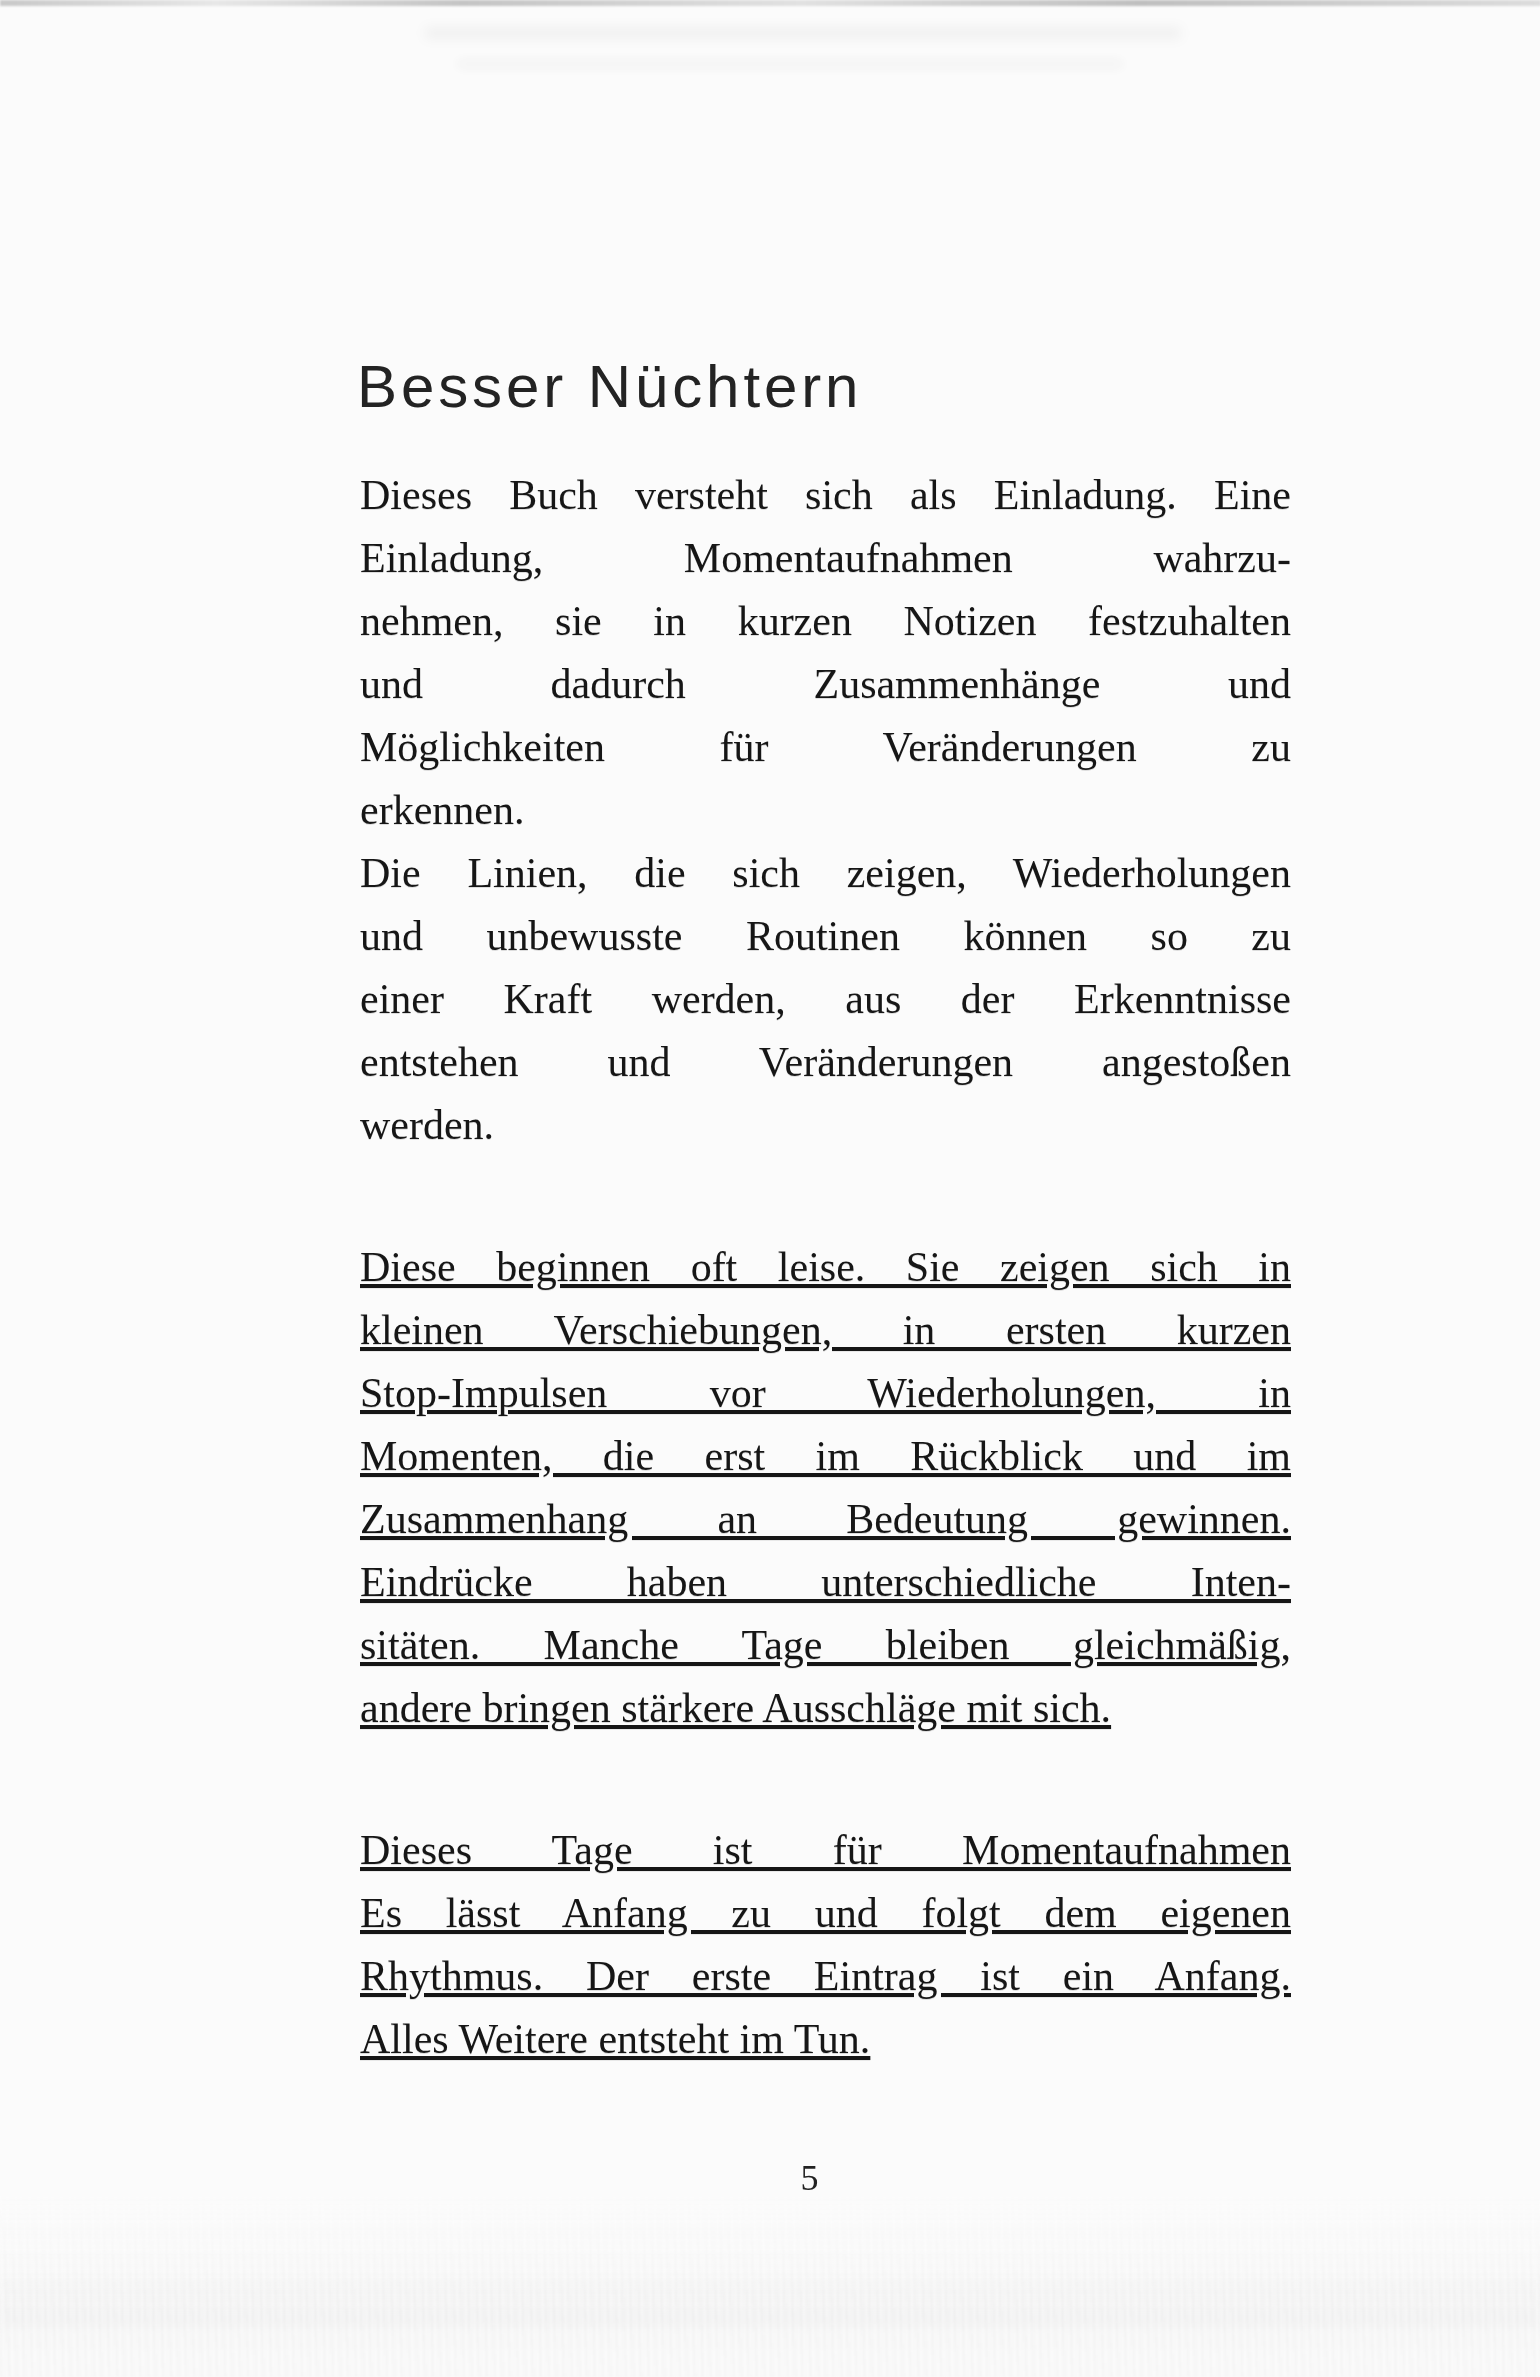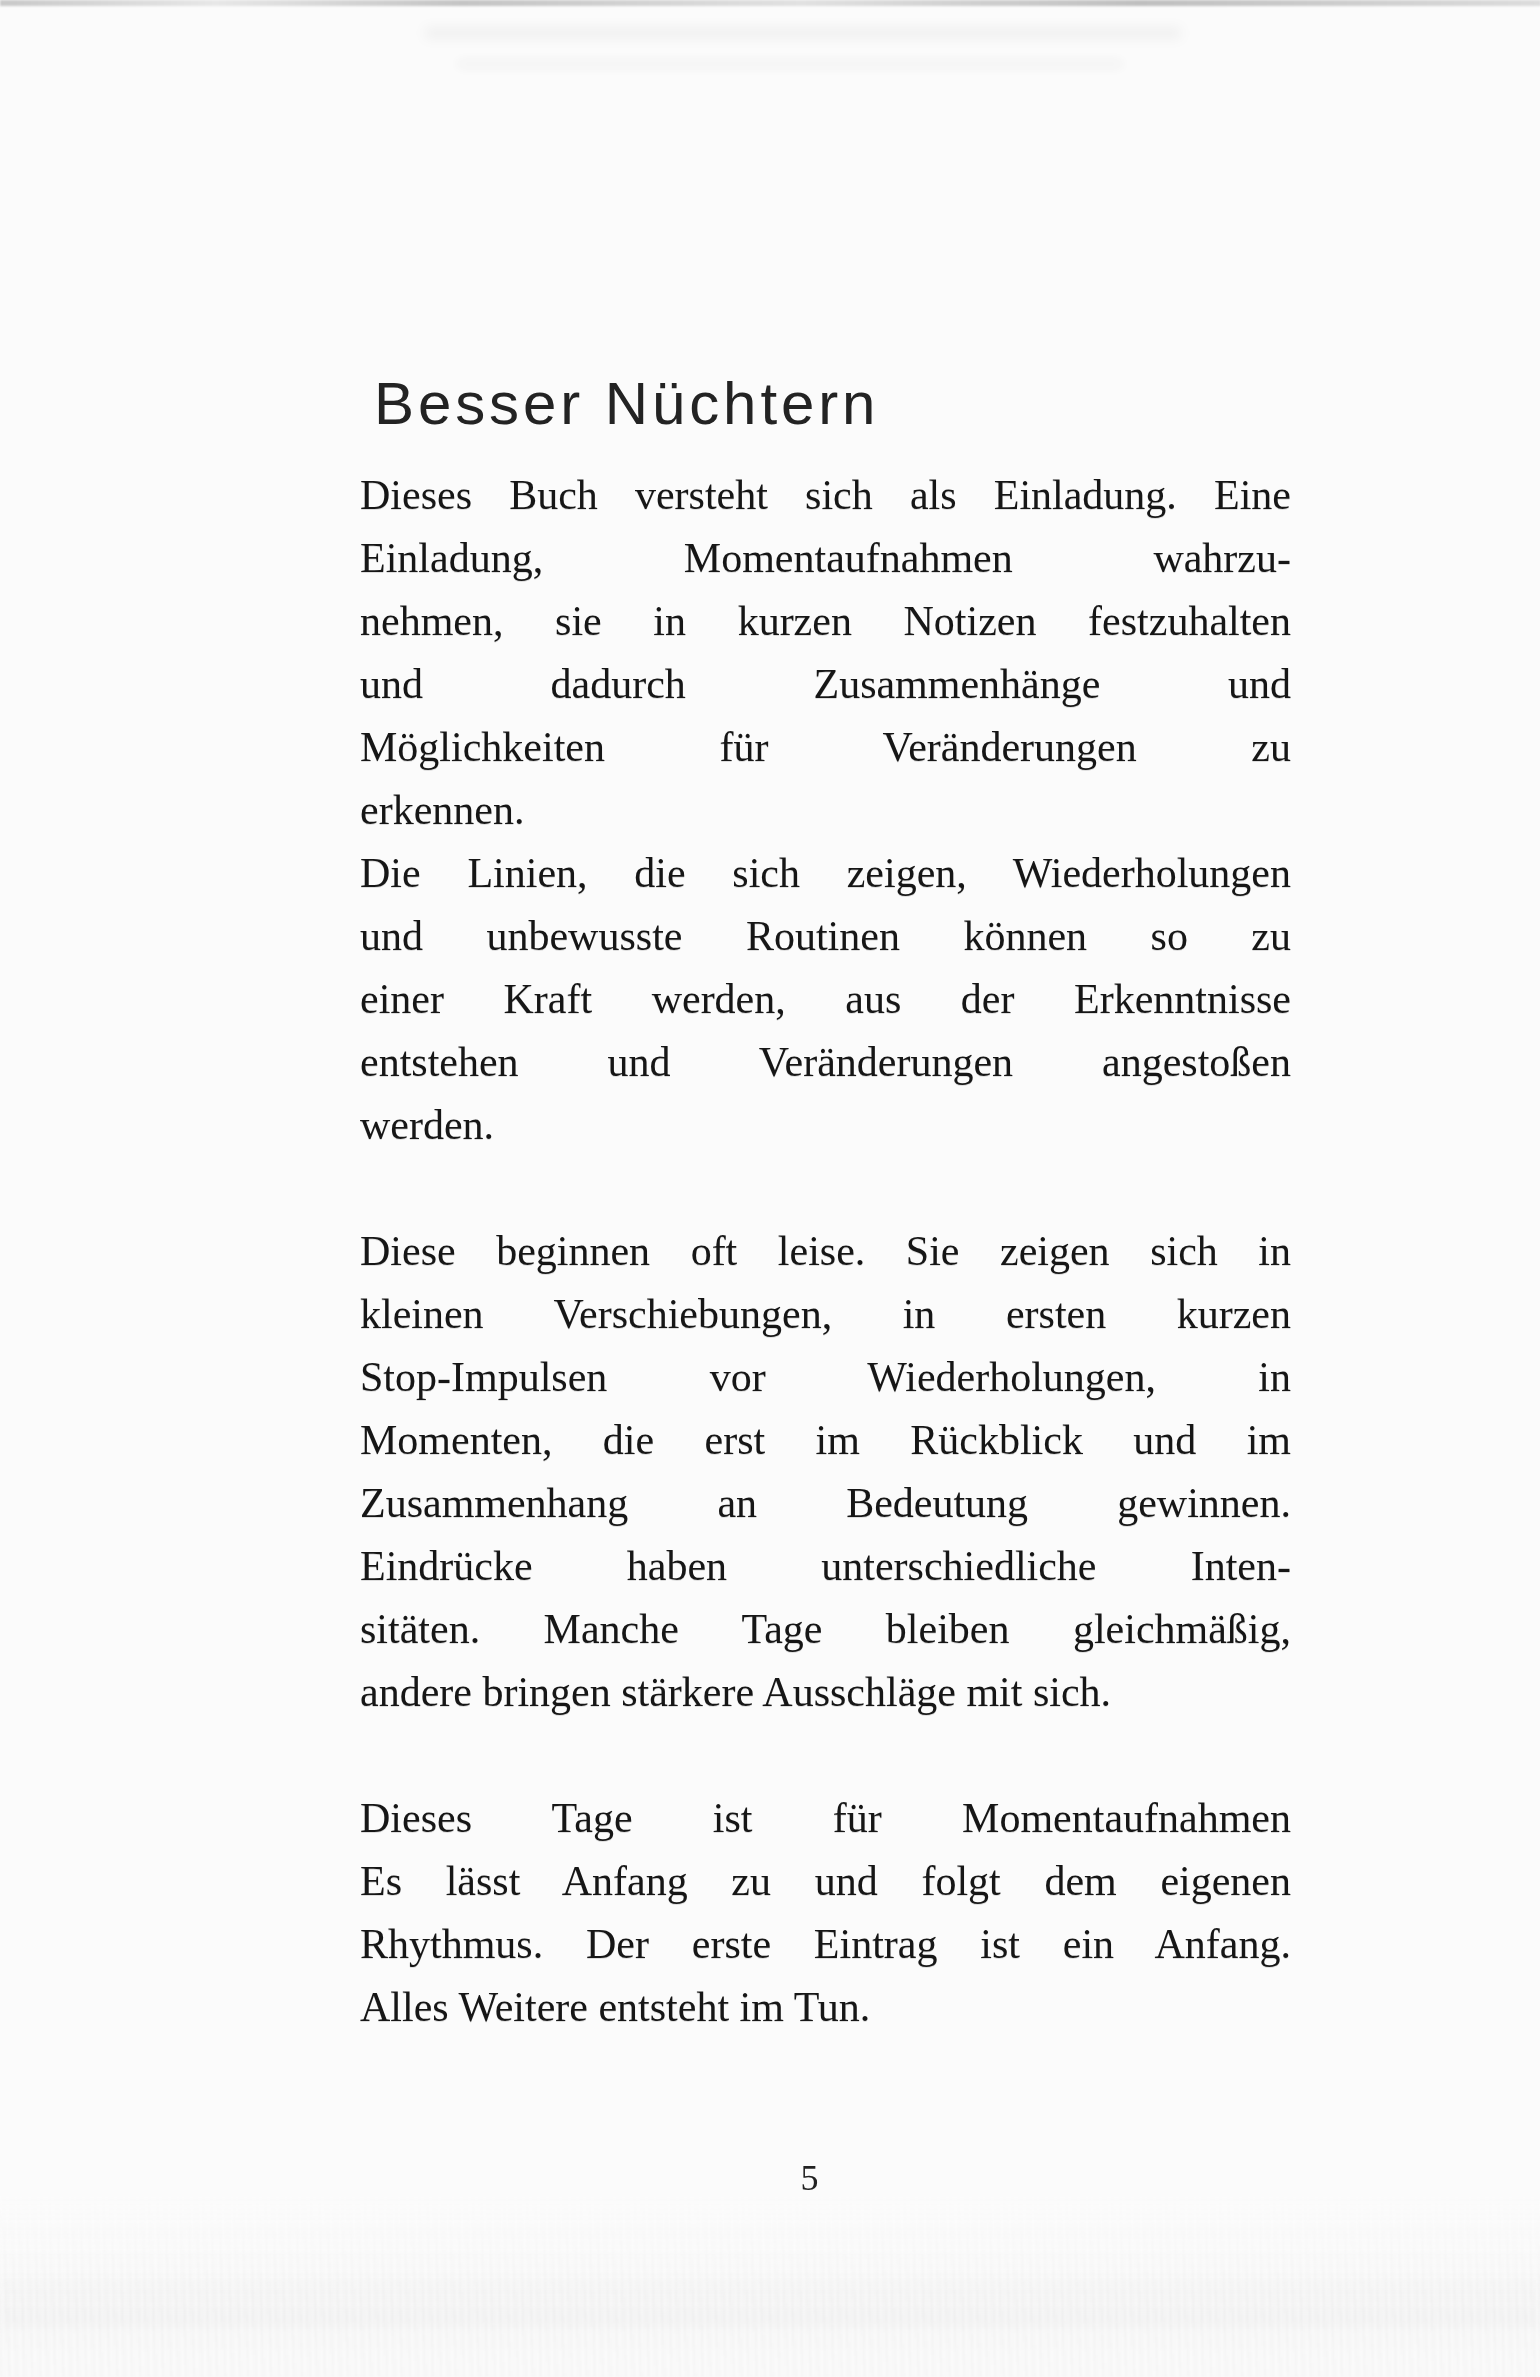--- a/index.html
+++ b/index.html
@@ -31,38 +31,38 @@
     border-radius: 6.4px;
     filter: blur(5.8px);
   }
   .ghost-1 { top: 27px; left: 424px; width: 758px; height: 11.6px; }
   .ghost-2 { top: 59px; left: 456px; width: 668px; height: 10.3px; opacity: .8; }
   
   .title {
     position: absolute;
     left: 357px;
     top: 352px;
-    margin: 17px;
+    margin: 0;
     font-family: "Liberation Sans", sans-serif;
     font-weight: 300;
     font-size: 60px;
     letter-spacing: 3.9px;
     color: #232323;
     white-space: nowrap;
   }
   
   .content {
     position: absolute;
     left: 360px;
     top: 464px;
     width: 931px;
     color: #161616;
   }
   .block { margin: 0; }
-  .block.gapped { margin-top: 63px; }
+  .block.gapped { margin-top: 79px; text-decoration: underline; }
   .line {
     font-size: 42px;
     line-height: 63px;
     text-align: justify;
     text-align-last: justify;
     text-justify: inter-word;
     text-shadow: 0 0.6px 0.6px rgba(0,0,0,0.12);
   }
   .line.last { text-align-last: left; }
   

